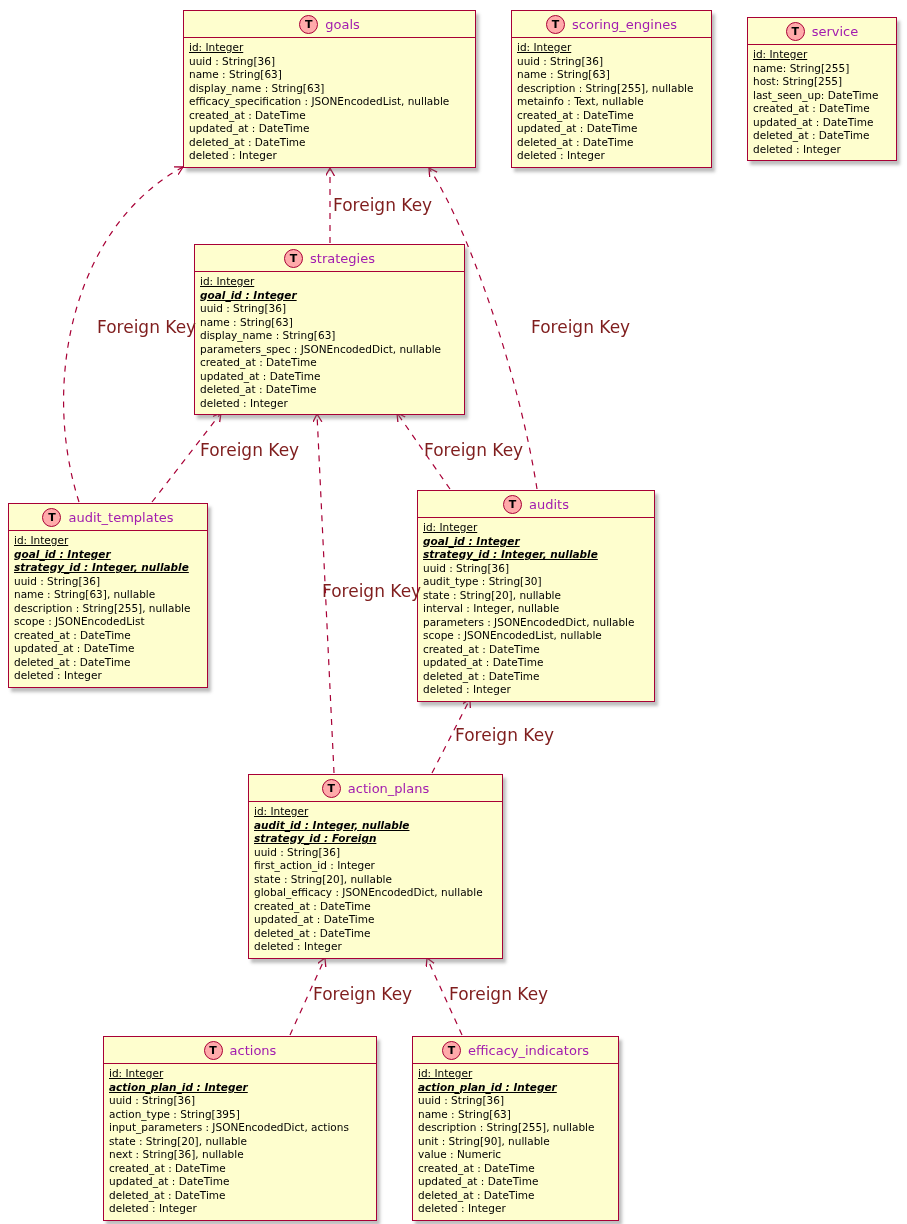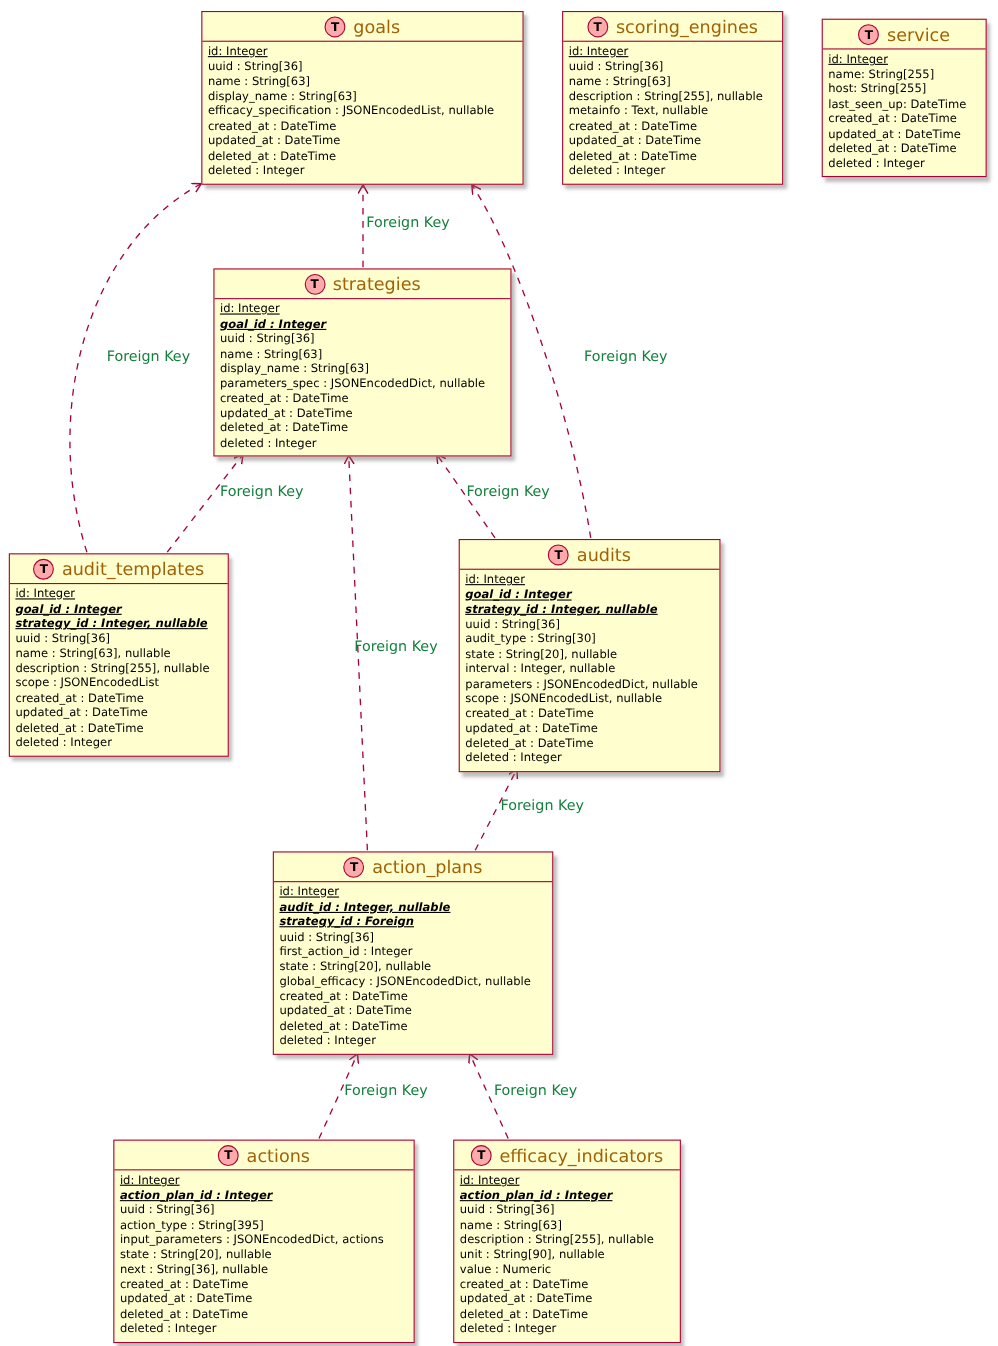--- a/index.html
+++ b/index.html
@@ -40,37 +40,37 @@
     border: 1px solid var(--border-col, #A80036);
     display: flex;
     align-items: center;
     justify-content: center;
     font-weight: bold;
     font-size: 11px;
     color: #000;
     flex: 0 0 auto;
   }
   .tbl-title {
-    font-size: 16px;
-    color: #a16207;
+    font-size: 13px;
+    color: #a21caf;
     white-space: nowrap;
   }
   .tbl-body { padding: 3px 4px 4px 5px; }
   .field {
     font-size: 10.5px;
     line-height: 13.5px;
     color: #000;
     white-space: nowrap;
   }
   .field.pk { text-decoration: underline; }
   .field.fk { text-decoration: underline; font-style: italic; font-weight: bold; }
   .edge-label {
     position: absolute;
-    font-size: 13px;
-    color: #15803d;
+    font-size: 17px;
+    color: #7f1d1d;
     white-space: nowrap;
   }
   .edge-path {
     fill: none;
     stroke: var(--rel-col, #A80036);
     stroke-width: 1.2;
     stroke-dasharray: 6 6;
   }
 </style>
 </head>

